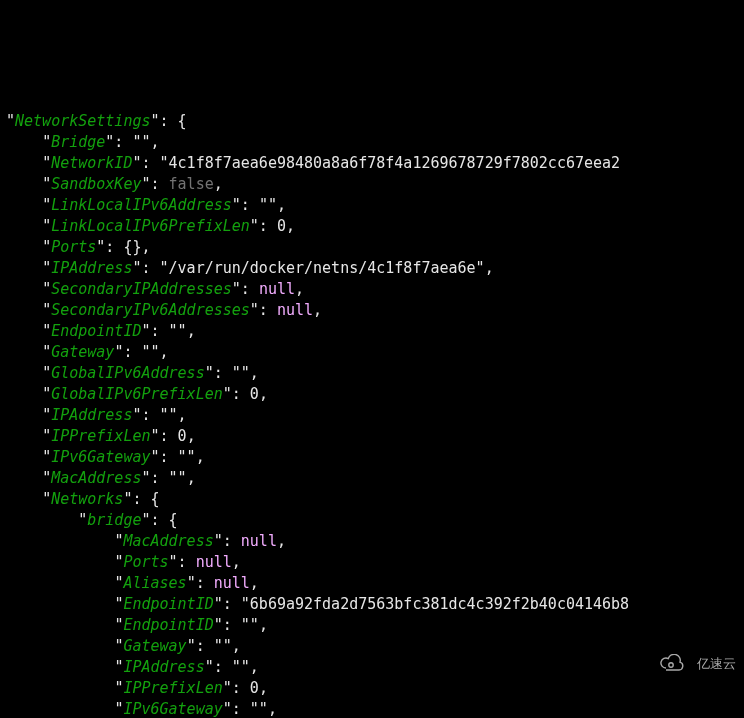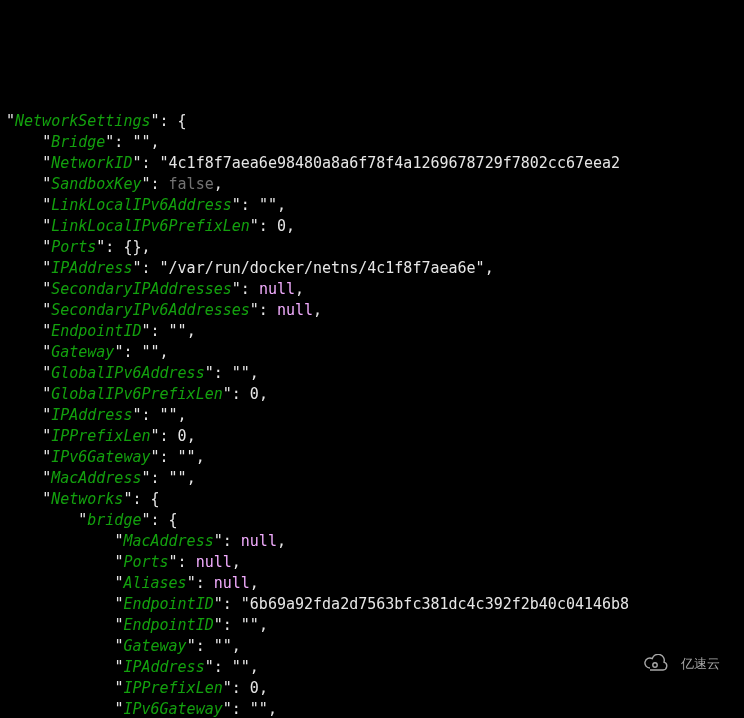--- a/index.html
+++ b/index.html
@@ -23,21 +23,21 @@
   .k   { color: #13a10e; font-style: italic; }
   .str { color: #e6e6e6; }
   .num { color: #e6e6e6; }
   .bool{ color: #737373; }
   .null{ color: #f0abfc; }
   .pun { color: #e6e6e6; }
   #code { display: block; }
 
   .watermark {
     position: absolute;
-    right: 24px;
+    right: 8px;
     bottom: 4px;
     color: #bbb;
     font-family: "Microsoft YaHei", "PingFang SC", sans-serif;
     font-size: 13px;
     display: flex;
     align-items: center;
     gap: 12px;
     opacity: 0.9;
   }
   .watermark svg { display: block; }

